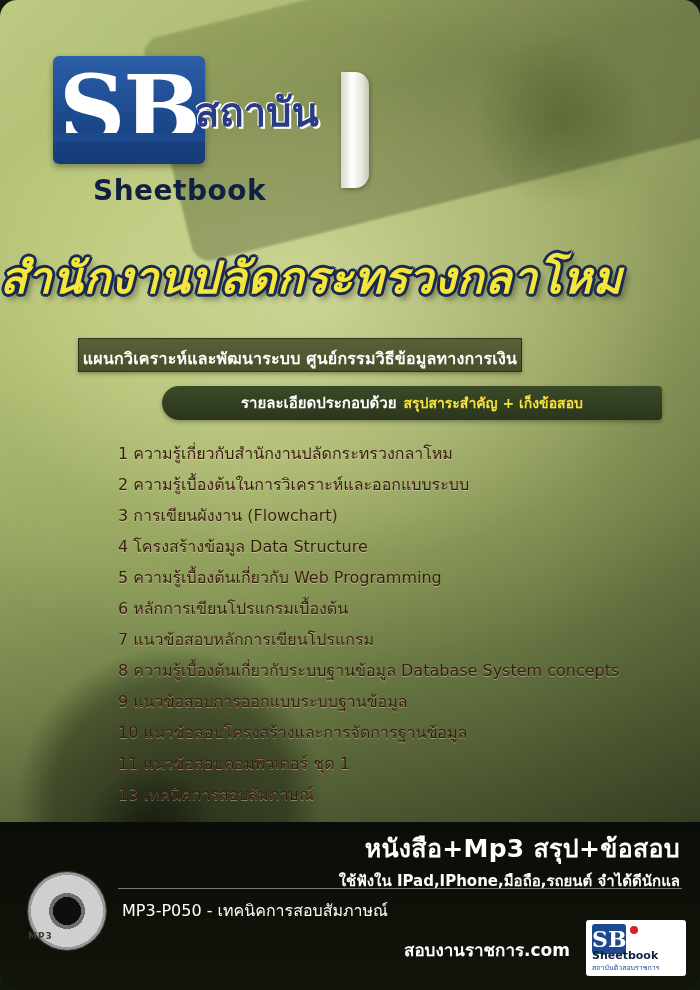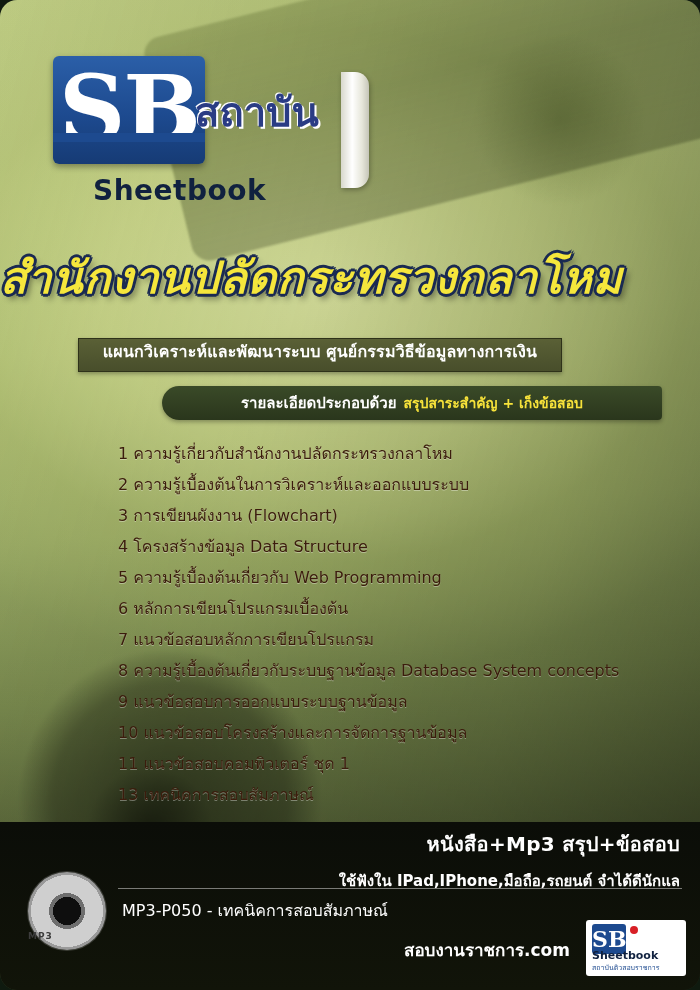--- a/index.html
+++ b/index.html
@@ -136,25 +136,25 @@
       3px 0 0 #1a2a52, -3px 0 0 #1a2a52, 0 3px 0 #1a2a52, 0 -3px 0 #1a2a52,
       2px 2px 0 #1a2a52, -2px 2px 0 #1a2a52, 2px -2px 0 #1a2a52, -2px -2px 0 #1a2a52,
       4px 5px 6px rgba(0,0,0,0.45);
     white-space: nowrap;
   }
 
   
   .subtitle-bar {
     position: absolute;
     left: 78px; top: 338px;
-    width: 484px; height: 34px;
+    width: 444px; height: 34px;
     background: linear-gradient(180deg, #5a6036 0%, #484e2b 100%);
     border: 1px solid #2e3219;
     display: flex;
-    align-items: flex-start;
+    align-items: flex-end;
     justify-content: center;
     box-shadow: 0 2px 4px rgba(0,0,0,0.3);
   }
   .subtitle-bar span {
     color: #ffffff;
     font-size: 16px;
     font-weight: bold;
     letter-spacing: 0.2px;
   }
 
@@ -196,29 +196,29 @@
     background: linear-gradient(180deg, #0b0d08 0%, #111409 100%);
   }
   .promo {
     position: absolute;
     right: 20px; top: 828px;
     text-align: right;
     z-index: 5;
   }
   .promo .line1 {
     color: #ffffff;
-    font-size: 20px;
+    font-size: 25px;
     font-weight: bold;
     letter-spacing: 0.3px;
   }
   .promo .line2 {
     color: #ffffff;
     font-size: 15px;
     font-weight: bold;
-    margin-top: 9px;
+    margin-top: 1px;
   }
   .divider {
     position: absolute;
     left: 118px; right: 18px; top: 888px;
     height: 1px;
     background: rgba(255,255,255,0.45);
     z-index: 5;
   }
 
   .cd-icon {

